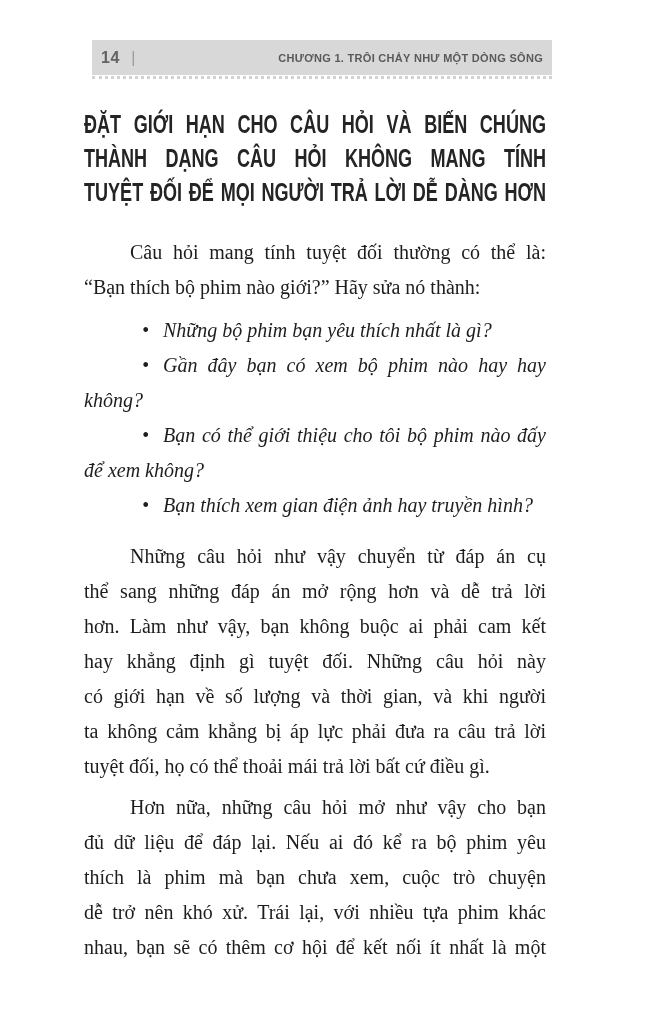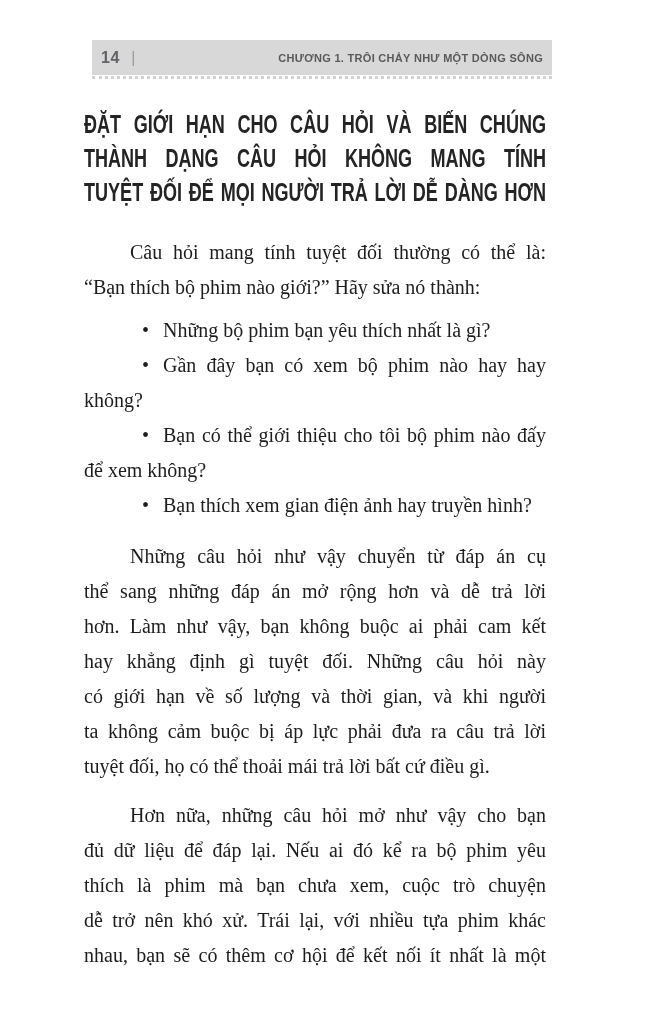--- a/index.html
+++ b/index.html
@@ -31,26 +31,26 @@
   
   .heading {
     width:640px; transform:scaleX(0.7219); transform-origin:left top;
     font-family:"Liberation Sans","DejaVu Sans",sans-serif;
     font-weight:bold; color:#242424; font-size:25px; line-height:34px;
   }
   .hline { display:block; text-align:justify; text-align-last:justify; text-justify:inter-word; }
 
   .para    { margin-top:26px; font-size:20px; line-height:35px; }
   .para2   { margin-top:16px; }
-  .para3   { margin-top:14px; }
+  .para3   { margin-top:6px; }
   .line    { display:block; }
   .j       { text-align:justify; text-align-last:justify; text-justify:inter-word; }
   .indent  { text-indent:46px; }
 
-  .bullets { list-style:none; margin-top:8px; font-size:20px; line-height:35px; }
+  .bullets { list-style:none; margin-top:8px; font-size:20px; line-height:35px;font-style:italic; }
   .bullets li { display:block; }
   .bfirst  { padding-left:58px; }
   .marker  { display:inline-block; width:21px; }
 </style>
 </head>
 <body>
 
 <div class="page">
 
   <header class="band">
@@ -88,21 +88,21 @@
         <span class="line bfirst"><span class="marker">•</span><span>Bạn thích xem gian điện ảnh hay truyền hình?</span></span>
       </li>
     </ul>
 
     <p class="para para2">
       <span class="line j indent">Những câu hỏi như vậy chuyển từ đáp án cụ</span>
       <span class="line j">thể sang những đáp án mở rộng hơn và dễ trả lời</span>
       <span class="line j">hơn. Làm như vậy, bạn không buộc ai phải cam kết</span>
       <span class="line j">hay khẳng định gì tuyệt đối. Những câu hỏi này</span>
       <span class="line j">có giới hạn về số lượng và thời gian, và khi người</span>
-      <span class="line j">ta không cảm buộc bị áp lực phải đưa ra câu trả lời</span>
+      <span class="line j">ta không cảm khẳng bị áp lực phải đưa ra câu trả lời</span>
       <span class="line">tuyệt đối, họ có thể thoải mái trả lời bất cứ điều gì.</span>
     </p>
 
     <p class="para para3">
       <span class="line j indent">Hơn nữa, những câu hỏi mở như vậy cho bạn</span>
       <span class="line j">đủ dữ liệu để đáp lại. Nếu ai đó kể ra bộ phim yêu</span>
       <span class="line j">thích là phim mà bạn chưa xem, cuộc trò chuyện</span>
       <span class="line j">dễ trở nên khó xử. Trái lại, với nhiều tựa phim khác</span>
       <span class="line j">nhau, bạn sẽ có thêm cơ hội để kết nối ít nhất là một</span>
     </p>

